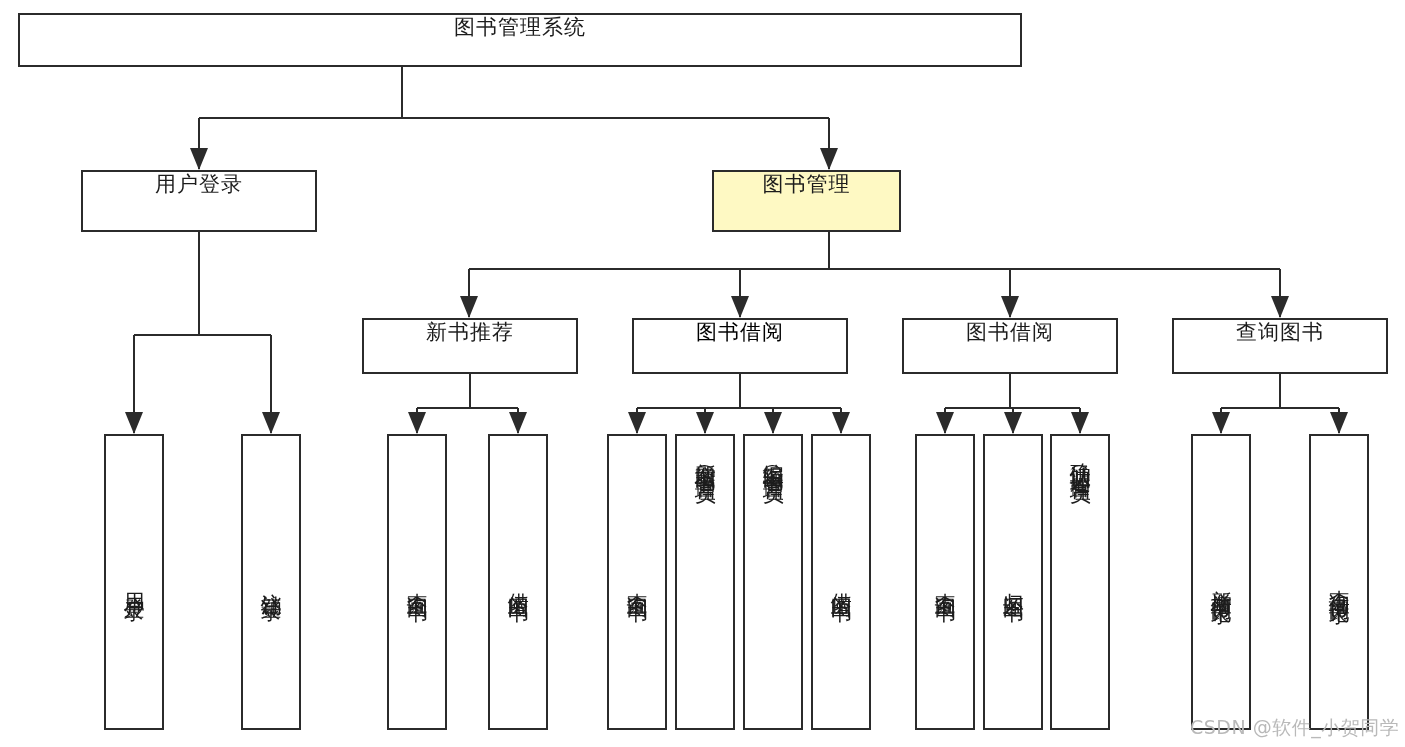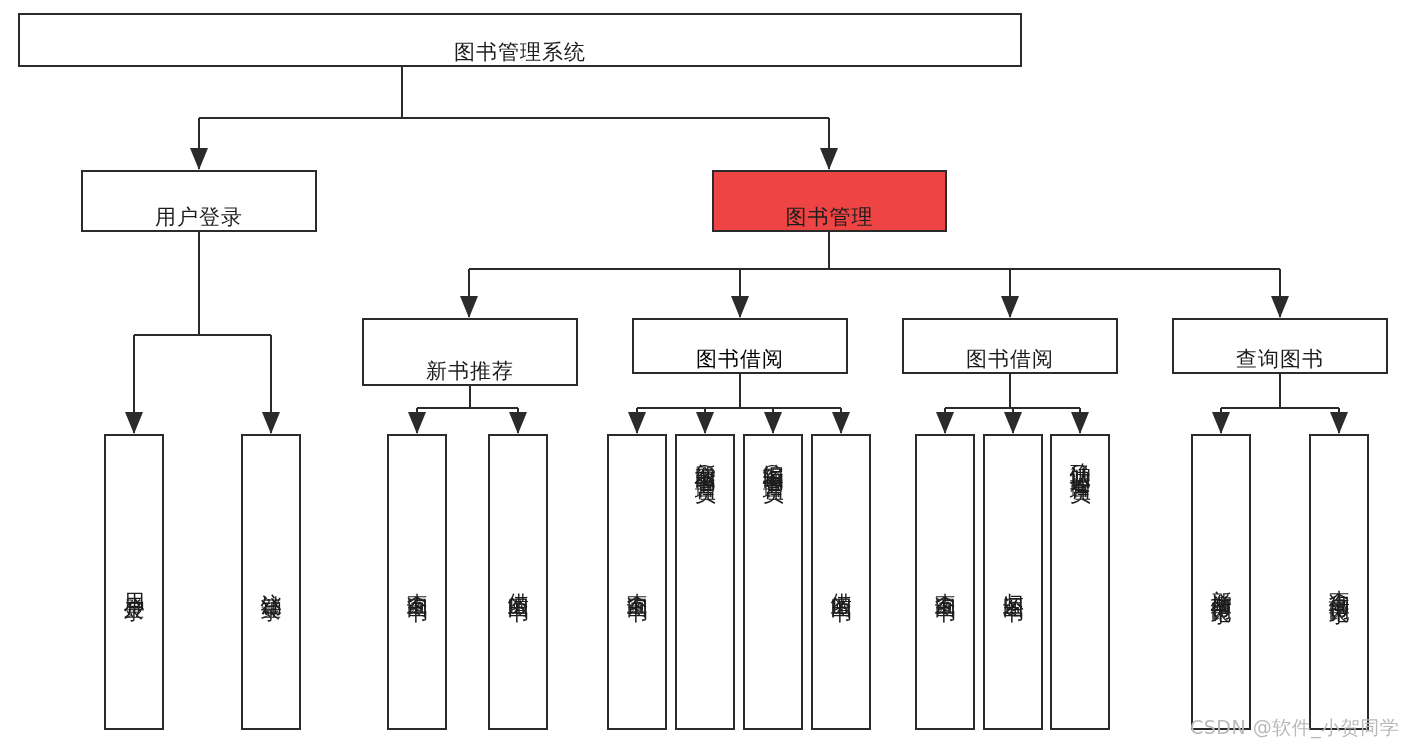--- a/index.html
+++ b/index.html
@@ -24,21 +24,21 @@
     top: 0;
     width: 1405px;
     height: 747px;
   }
   .node-box {
     position: absolute;
     box-sizing: border-box;
     background: #ffffff;
     border: 2px solid #2b2b2b;
     display: flex;
-    align-items: flex-end;
+    align-items: flex-start;
     justify-content: center;
     overflow: hidden;
   }
   .node-label-h {
     font-size: 21px;
     line-height: 1.2;
     color: #1c1c1c;
     letter-spacing: 1px;
     white-space: nowrap;
     text-align: center;
@@ -131,24 +131,24 @@
         <polygon points="1330,412 1348,412 1339,434" fill="#2b2b2b"></polygon>
       </g>
   </svg>
   <div id="node-layer">
       <div class="node-box" style="left: 18px; top: 13px; width: 1004px; height: 54px; border-color: rgb(43, 43, 43); background: rgb(255, 255, 255);">
         <span class="node-label-h" style="color: rgb(28, 28, 28);">图书管理系统</span>
       </div>
       <div class="node-box" style="left: 81px; top: 170px; width: 236px; height: 62px; border-color: rgb(43, 43, 43); background: rgb(255, 255, 255);">
         <span class="node-label-h" style="color: rgb(28, 28, 28);">用户登录</span>
       </div>
-      <div class="node-box" style="left: 712px; top: 170px; width: 235px; height: 62px; border-color: rgb(43, 43, 43); background: #ef4444;">
+      <div class="node-box" style="left: 712px; top: 170px; width: 189px; height: 62px; border-color: rgb(43, 43, 43); background: #fef9c3;">
         <span class="node-label-h" style="color: rgb(28, 28, 28);">图书管理</span>
       </div>
-      <div class="node-box" style="left: 362px; top: 318px; width: 216px; height: 68px; border-color: rgb(43, 43, 43); background: rgb(255, 255, 255);">
+      <div class="node-box" style="left: 362px; top: 318px; width: 216px; height: 56px; border-color: rgb(43, 43, 43); background: rgb(255, 255, 255);">
         <span class="node-label-h" style="color: rgb(28, 28, 28);">新书推荐</span>
       </div>
       <div class="node-box" style="left: 632px; top: 318px; width: 216px; height: 56px; border-color: rgb(43, 43, 43); background: rgb(255, 255, 255);">
         <span class="node-label-h" style="color: #000000;">图书借阅</span>
       </div>
       <div class="node-box" style="left: 902px; top: 318px; width: 216px; height: 56px; border-color: rgb(43, 43, 43); background: rgb(255, 255, 255);">
         <span class="node-label-h" style="color: rgb(28, 28, 28);">图书借阅</span>
       </div>
       <div class="node-box" style="left: 1172px; top: 318px; width: 216px; height: 56px; border-color: rgb(43, 43, 43); background: rgb(255, 255, 255);">
         <span class="node-label-h" style="color: rgb(28, 28, 28);">查询图书</span>

